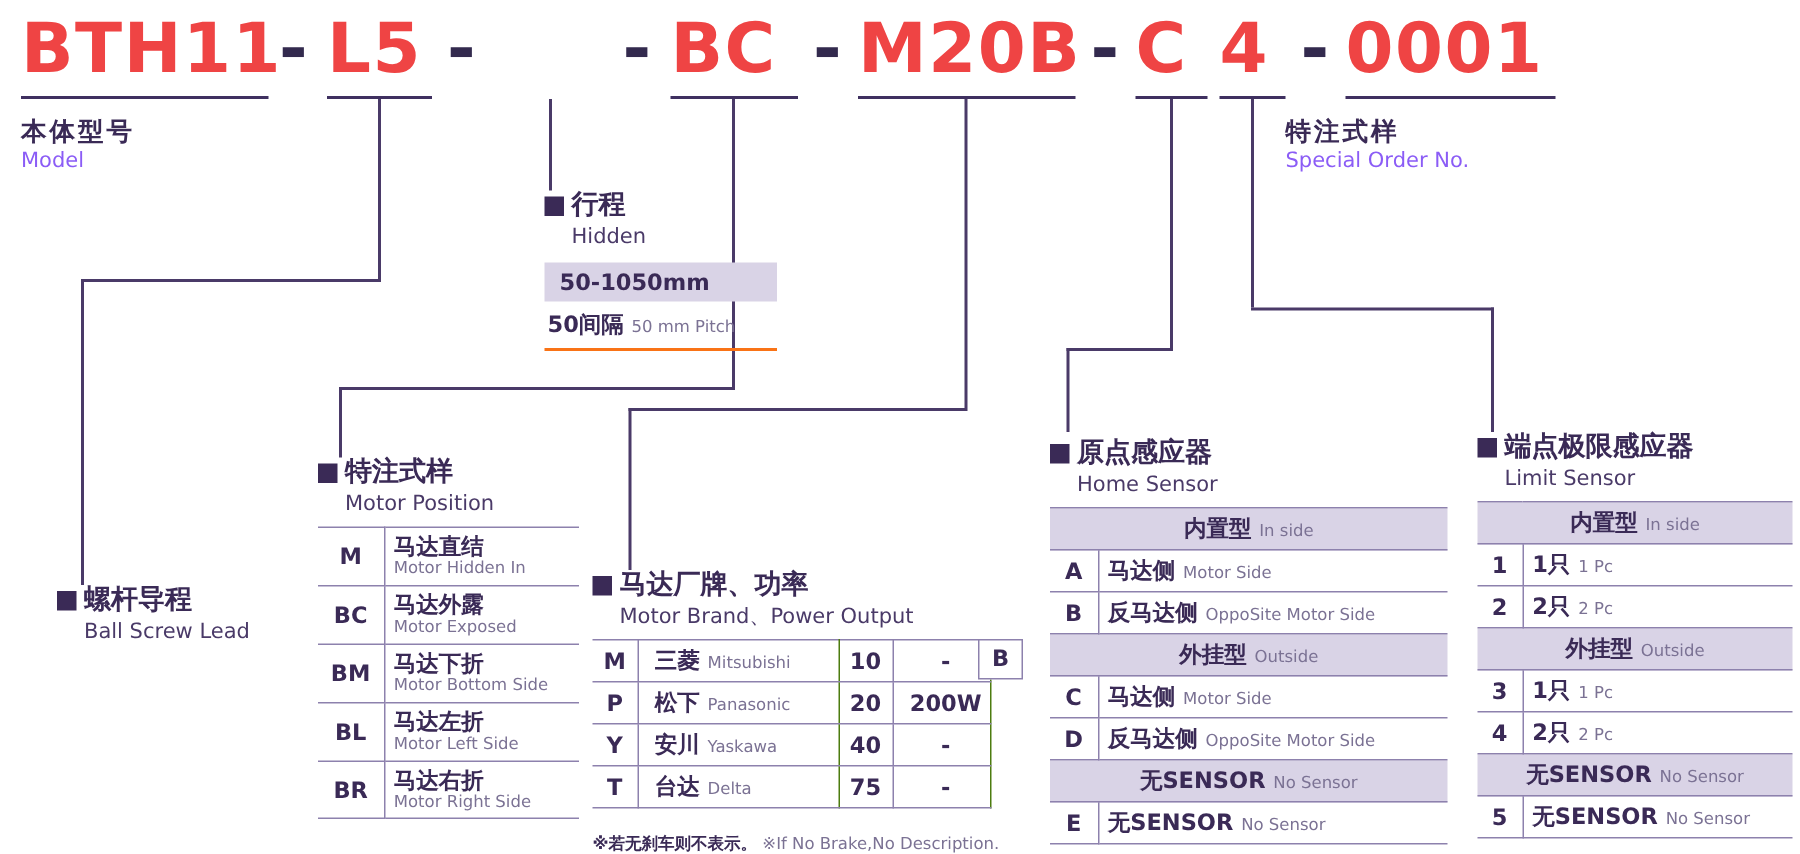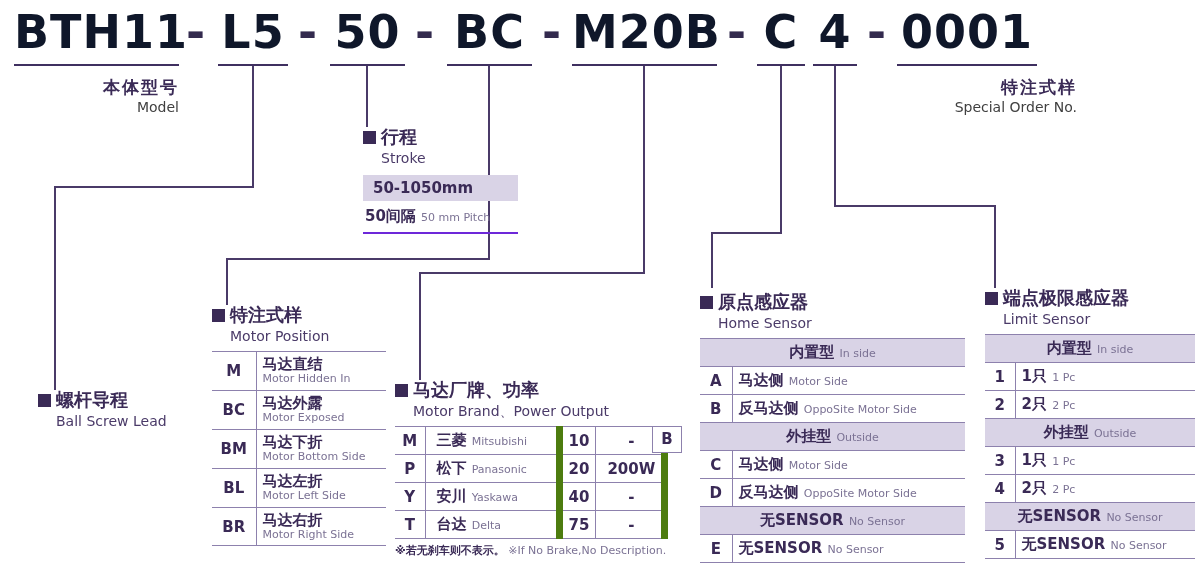--- a/index.html
+++ b/index.html
@@ -1,58 +1,57 @@
 <!DOCTYPE html>
 <html><head>
 <meta charset="utf-8">
 <style>
   * { margin:0; padding:0; box-sizing:border-box; }
   body { font-family:"DejaVu Sans","Liberation Sans",sans-serif; background:#ffffff; }
   #canvas { position:relative; width:1200px; height:569px; background:#ffffff; color:#3a2a56; overflow:hidden; }
   .seg { position:absolute; top:4px; height:62px; line-height:56px; font-size:46px; font-weight:700;
-         color:#0f172a; text-align:center; border-bottom:2px solid #3f3060; letter-spacing:1px; }
+         color:#ef4444; border-bottom:2px solid #3f3060; letter-spacing:1px; }
   .dash { position:absolute; top:4px; height:62px; line-height:56px; font-size:46px; font-weight:700; color:#332a4e; }
   .vline,.hline { position:absolute; background:#4a3a68; }
   .vline { width:2px; } .hline { height:2px; }
-  .toplabel { position:absolute; text-align:right; }
+  .toplabel { position:absolute; text-align:left; }
   .tl-zh { font-size:17px; font-weight:700; letter-spacing:2px; }
-  .tl-en { font-size:14px; color:#404040; }
+  .tl-en { font-size:14px; color:#8b5cf6; }
   .abs { position:absolute; }
   .sec-zh { display:flex; align-items:center; gap:5px; font-size:18px; font-weight:700; line-height:24px; color:#3a2a56; }
   .sq { width:13px; height:13px; background:#3a2a56; flex:0 0 auto; }
   .sec-en { font-size:14px; color:#4a3a68; margin-left:18px; line-height:18px; }
   .tbl { border-collapse:collapse; margin-top:6px; }
   .tbl td { border-top:1px solid #8d81ad; border-bottom:1px solid #8d81ad; padding:4px 6px;
             font-size:15px; font-weight:700; color:#3a2a56; vertical-align:middle; }
   .tbl td.code { border-right:1px solid #8d81ad; text-align:center; }
-  .tbl td.br { border-right:7px solid #4d7c0f;padding-left:11px; }
+  .tbl td.br { border-right:1px solid #4d7c0f;padding-left:11px; }
   .tbl tr.hdr td { background:#d9d3e6; text-align:center; }
   .zh15 { font-size:15px; font-weight:700; }
   .en  { font-size:11px; font-weight:400; color:#7b7294; }
   .en2 { font-size:11px; font-weight:400; color:#7b7294; line-height:1.15; }
   .desc .zh15 { display:block; line-height:1.15; }
   .stroke-range { margin-top:8px; background:#d9d3e6; font-weight:700; font-size:15px; padding:4px 10px; width:155px; }
-  .stroke-pitch { width:155px; padding:5px 2px 6px; border-bottom:2px solid #6d28d9; }
-  .note { margin-top:4px; font-size:11px; }
+  .stroke-pitch { width:155px; padding:5px 2px 6px; border-bottom:2px solid #f97316; }
+  .note { margin-top:16px; font-size:11px; }
   .note-zh { font-weight:700; color:#3a2a56; }
   .note-en { color:#7b7294; }
   .brake-cell { position:absolute; width:30px; height:27px; border:1px solid #8d81ad; text-align:center;
                 line-height:25px; font-size:15px; font-weight:700; color:#3a2a56; background:#fff; }
   td.pwr { text-align:center; }
 </style>
 </head>
 <body>
 
 <div id="canvas">
 
   <div class="seg" style="left:14px;width:165px">BTH11</div>
   <div class="dash" style="left:186px">-</div>
   <div class="seg" style="left:218px;width:70px">L5</div>
   <div class="dash" style="left:298px">-</div>
-  <div class="seg" style="left:330px;width:75px">50</div>
   <div class="dash" style="left:415px">-</div>
   <div class="seg" style="left:447px;width:85px">BC</div>
   <div class="dash" style="left:542px">-</div>
   <div class="seg" style="left:572px;width:145px">M20B</div>
   <div class="dash" style="left:727px">-</div>
   <div class="seg" style="left:757px;width:48px">C</div>
   <div class="seg" style="left:813px;width:44px">4</div>
   <div class="dash" style="left:867px">-</div>
   <div class="seg" style="left:897px;width:140px">0001</div>
 
@@ -80,21 +79,21 @@
   <div class="vline" style="left:711px;top:232px;height:56px"></div>
   <div class="vline" style="left:834px;top:66px;height:139px"></div>
   <div class="hline" style="left:834px;top:205px;width:162px"></div>
   <div class="vline" style="left:994px;top:205px;height:83px"></div>
 
   <div class="abs" style="left:363px;top:125px;width:158px">
     <div class="sec-zh">
       <span class="sq"></span>
       <span>行程</span>
     </div>
-    <div class="sec-en">Stroke</div>
+    <div class="sec-en">Hidden</div>
     <div class="stroke-range">50-1050mm</div>
     <div class="stroke-pitch">
       <span class="zh15">50间隔</span>
       <span class="en">50 mm Pitch</span>
     </div>
   </div>
 
   <div class="abs" style="left:38px;top:388px">
     <div class="sec-zh">
       <span class="sq"></span>

